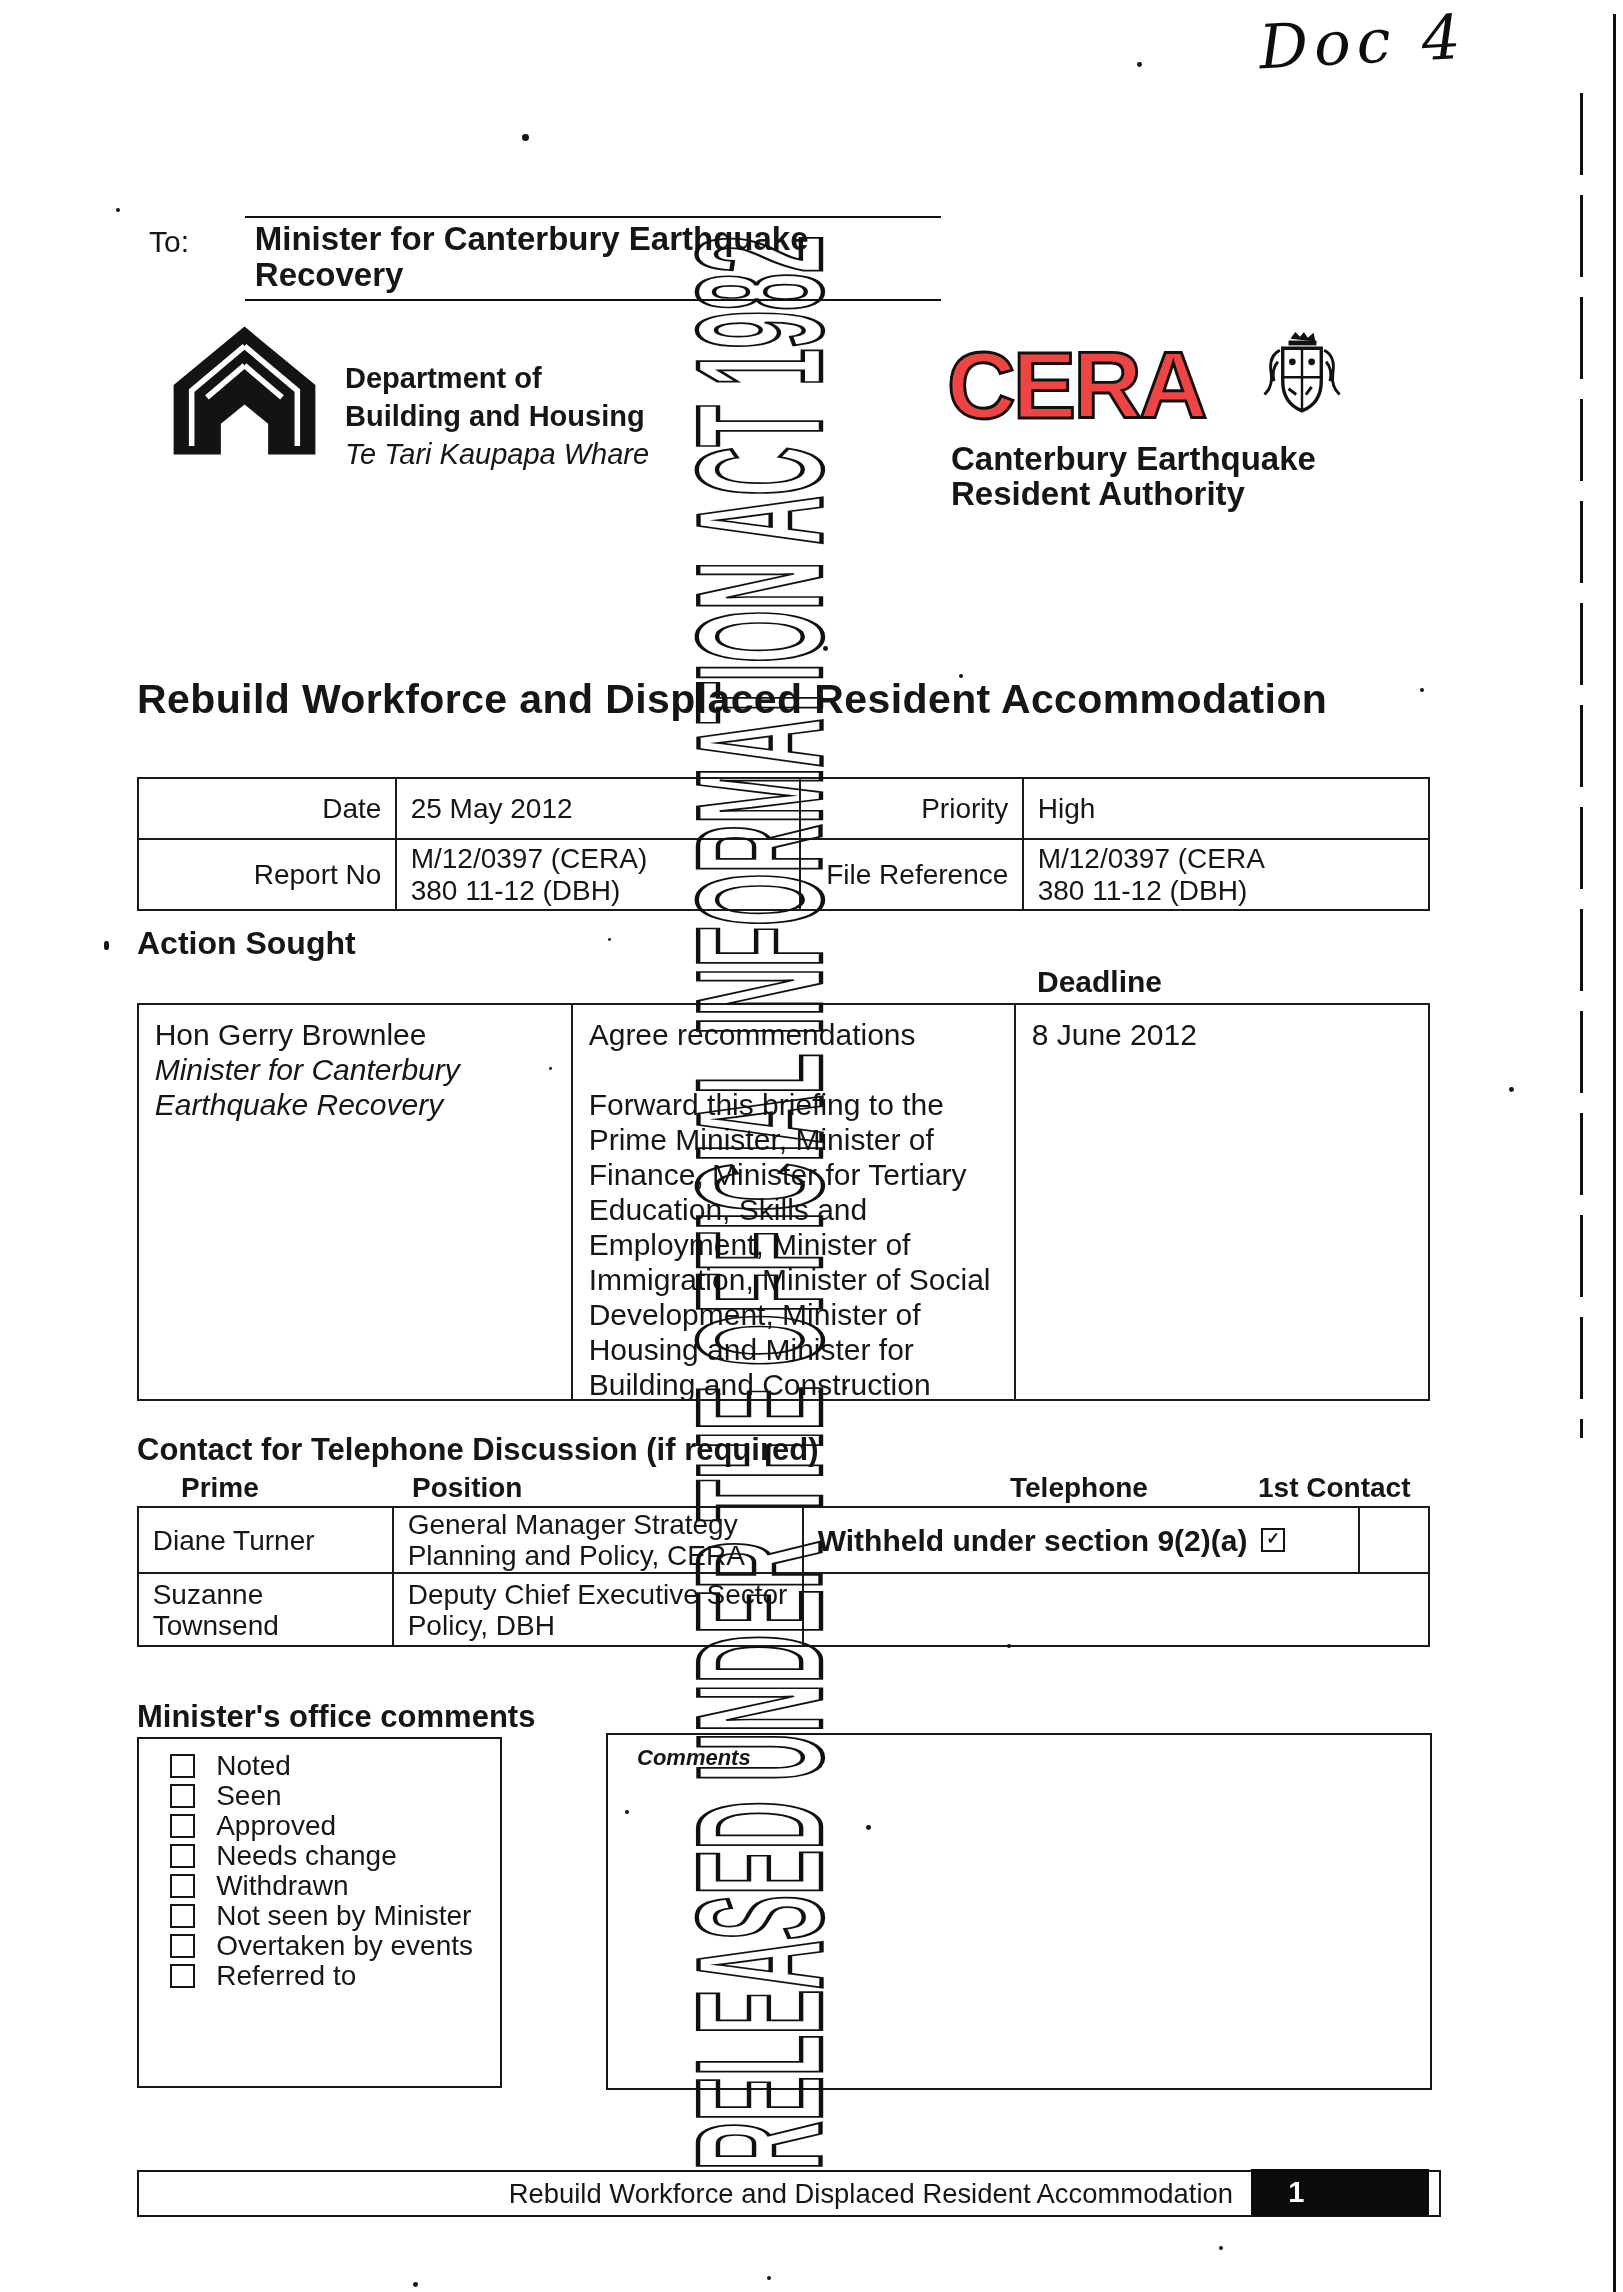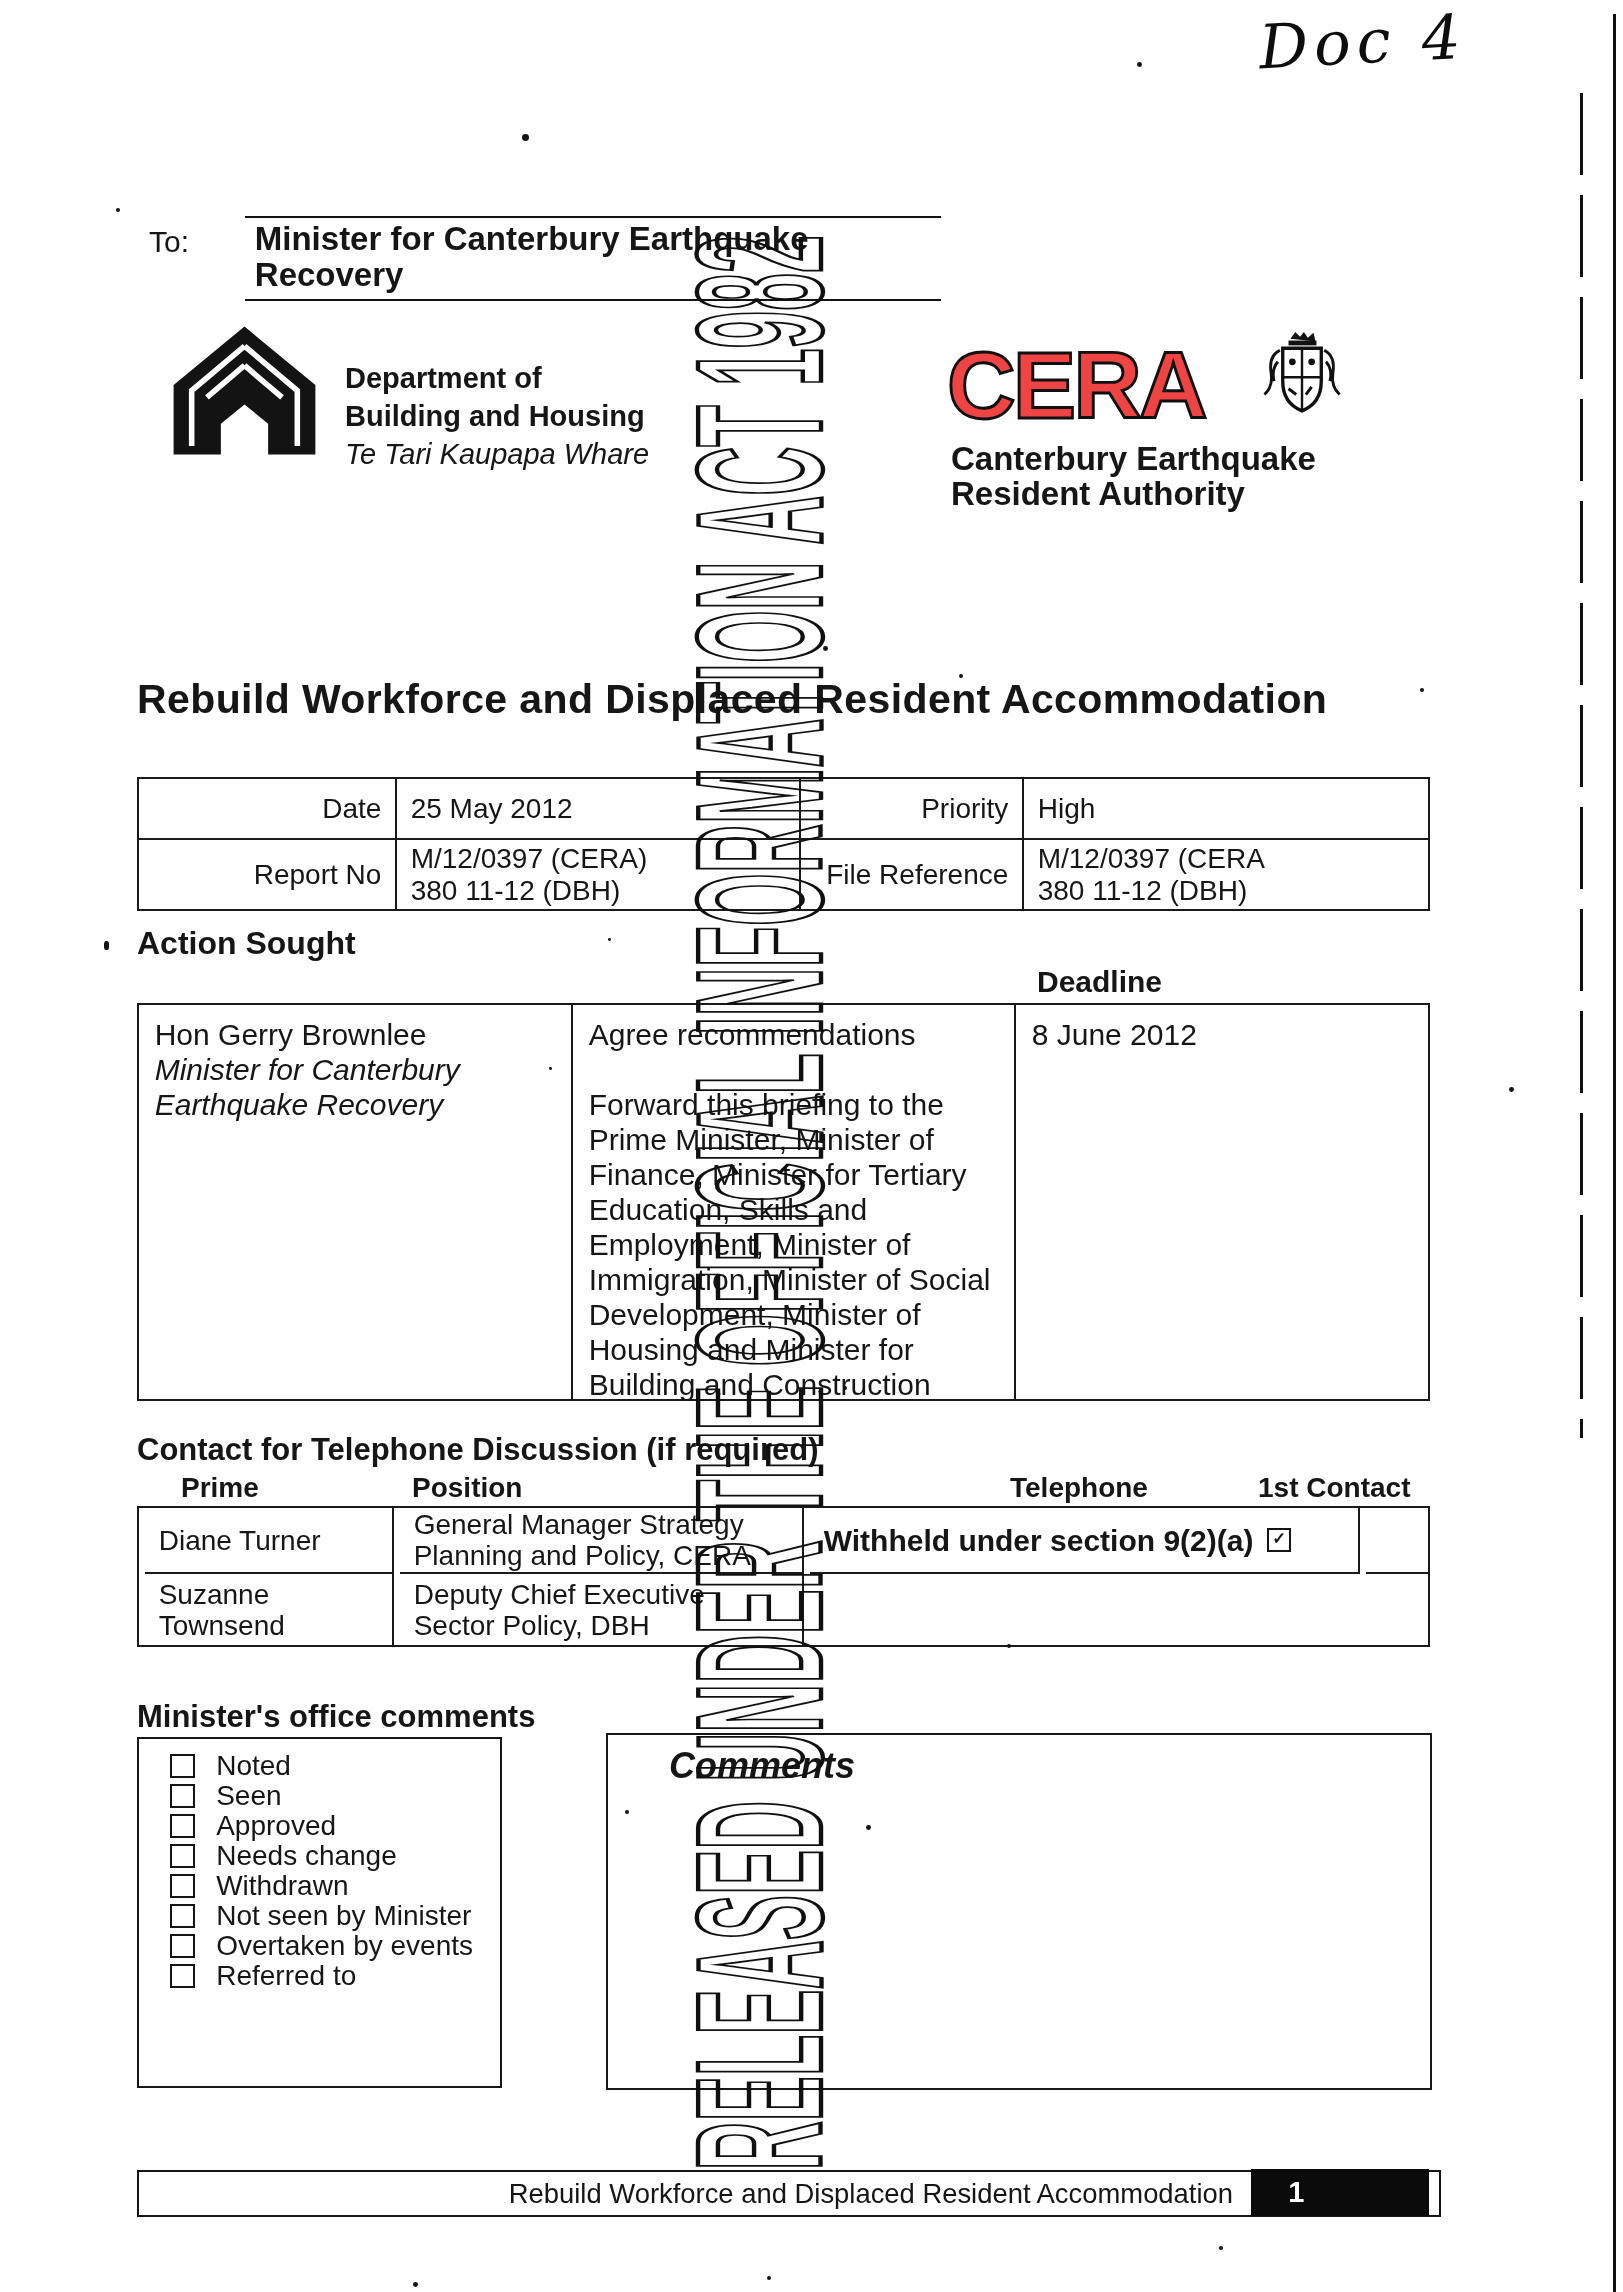--- a/index.html
+++ b/index.html
@@ -51,32 +51,32 @@
   .action-head { left:137px; top:925px; font-size:32px; font-weight:bold; }
   .deadline-lab { left:1037px; top:965px; font-size:30px; font-weight:bold; }
   .action-tbl { left:137px; top:1003px; width:1289px; grid-template-columns:434px 443px 1fr; grid-template-rows:394px; }
   .action-tbl .cell { font-size:30px; line-height:35px; padding:11.8px 15.7px; }
   .role { font-style:italic; }
   .para2 { margin-top:35px; }
 
   .contact-head { left:137px; top:1432px; font-size:31px; font-weight:bold; }
   .chdr { position:absolute; top:1472px; font-size:28px; font-weight:bold; }
   .contact-tbl { left:137px; top:1506px; width:1289px; grid-template-columns:255px 410px 556px 1fr; grid-template-rows:64px 73px; }
-  .contact-tbl .cell { line-height:31px; padding:4.9px 13.7px;margin-left:6px; }
+  .contact-tbl .cell { line-height:31px; padding:4.9px 13.7px; }
   .withheld { font-weight:bold; font-size:30px; white-space:nowrap; display:flex; align-items:center; gap:12px; }
   .cb-sm { display:inline-block; width:19.6px; height:19.6px; border:2px solid #141414; font-size:16.7px; line-height:18.6px;
            text-align:center; font-weight:bold; margin-left:2px; }
 
   .mins-head { left:137px; top:1699px; font-size:31px; font-weight:bold; }
   .mins-box { left:137px; top:1737px; width:365px; height:351px; border:2.9px solid #171717; padding:11.8px 0 0 31px; box-sizing:border-box; }
   .opt { display:flex; align-items:center; gap:21.6px; height:30px; font-size:28px; }
   .cb { width:20.6px; height:20.6px; border:2.9px solid #141414; flex:0 0 auto; }
   .comments-box { left:606px; top:1733px; width:826px; height:357px; border:2.9px solid #171717; box-sizing:border-box;
                   padding:9.8px 0 0 29px; }
-  .comments-lab { font-size:36px; font-weight:bold; font-style:italic;margin-left:32px; }
+  .comments-lab { font-size:22px; font-weight:bold; font-style:italic; }
 
   .footer-bar { left:137px; top:2170px; width:1304px; height:47px; border:2.9px solid #141414; box-sizing:border-box;
                 display:flex; align-items:center; justify-content:flex-end; }
   .footer-title { font-size:27.4px; margin-right:206px; }
   .page-box { position:absolute; right:9.8px; top:-2.9px; width:178px; height:47px; background:#0b0b0b;
               color:#ffffff; font-size:29px; font-weight:bold; display:flex; align-items:center; }
   .page-box span { margin-left:37px; }
 
   .watermark { left:627px; top:137px; width:245px; height:2117px; pointer-events:none; }
 

